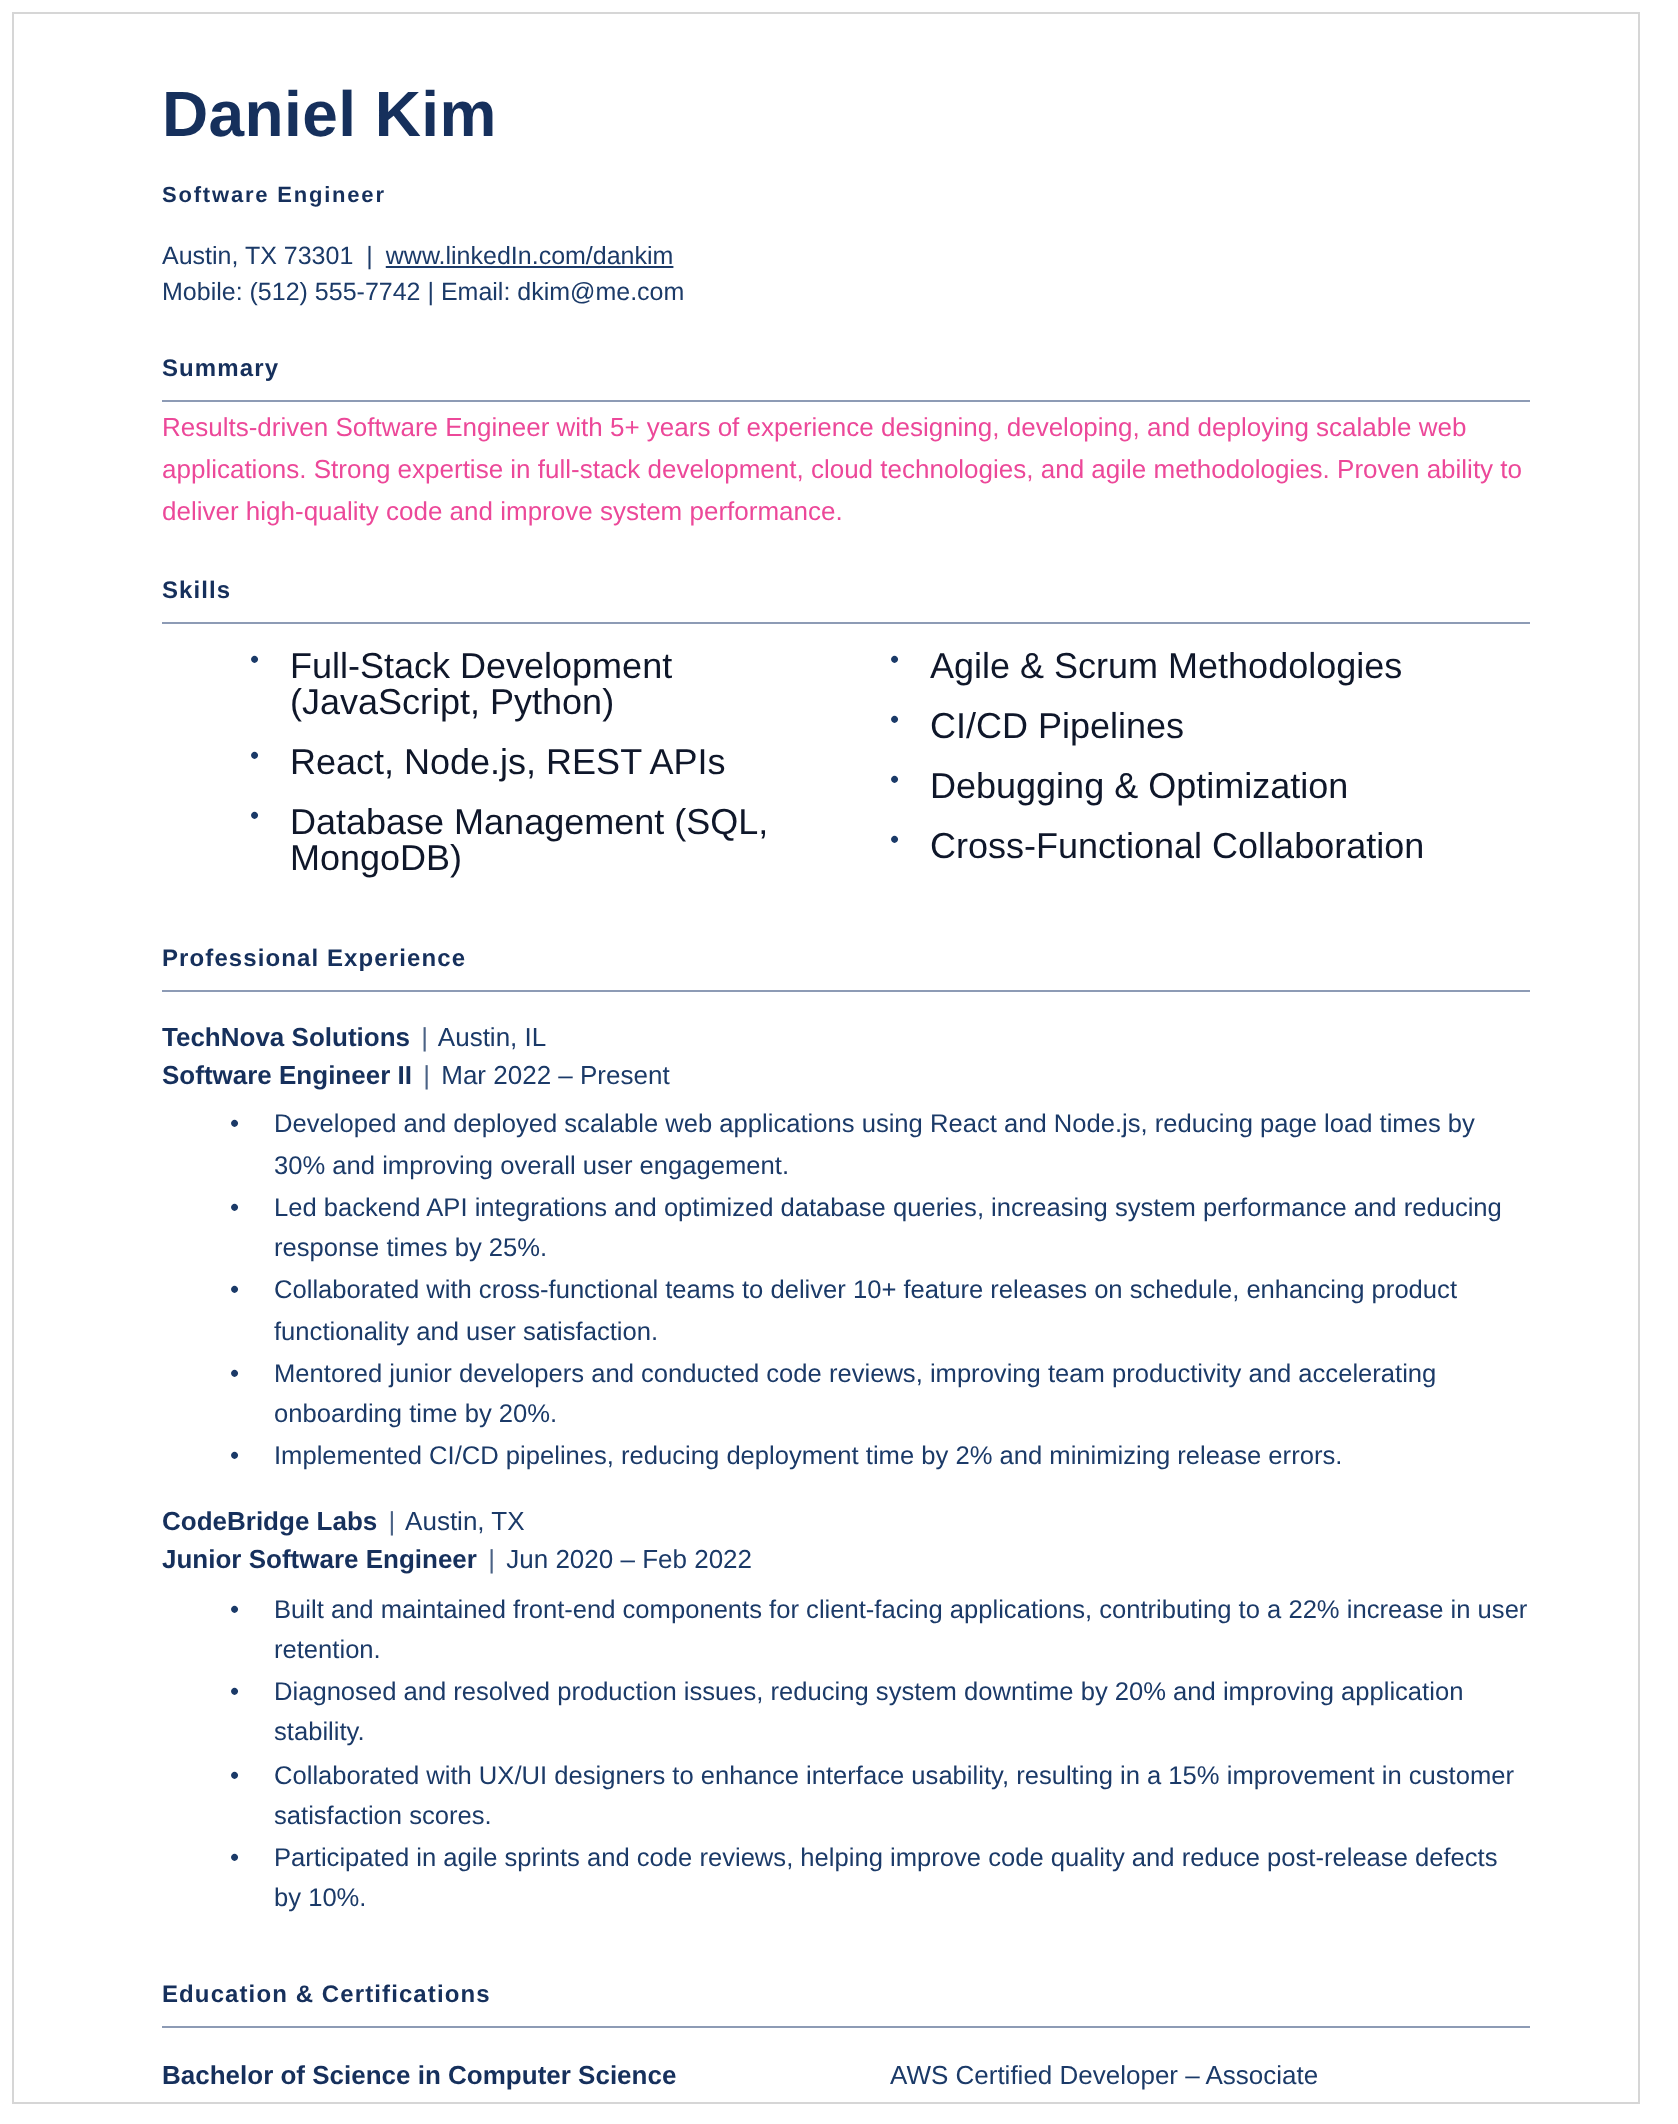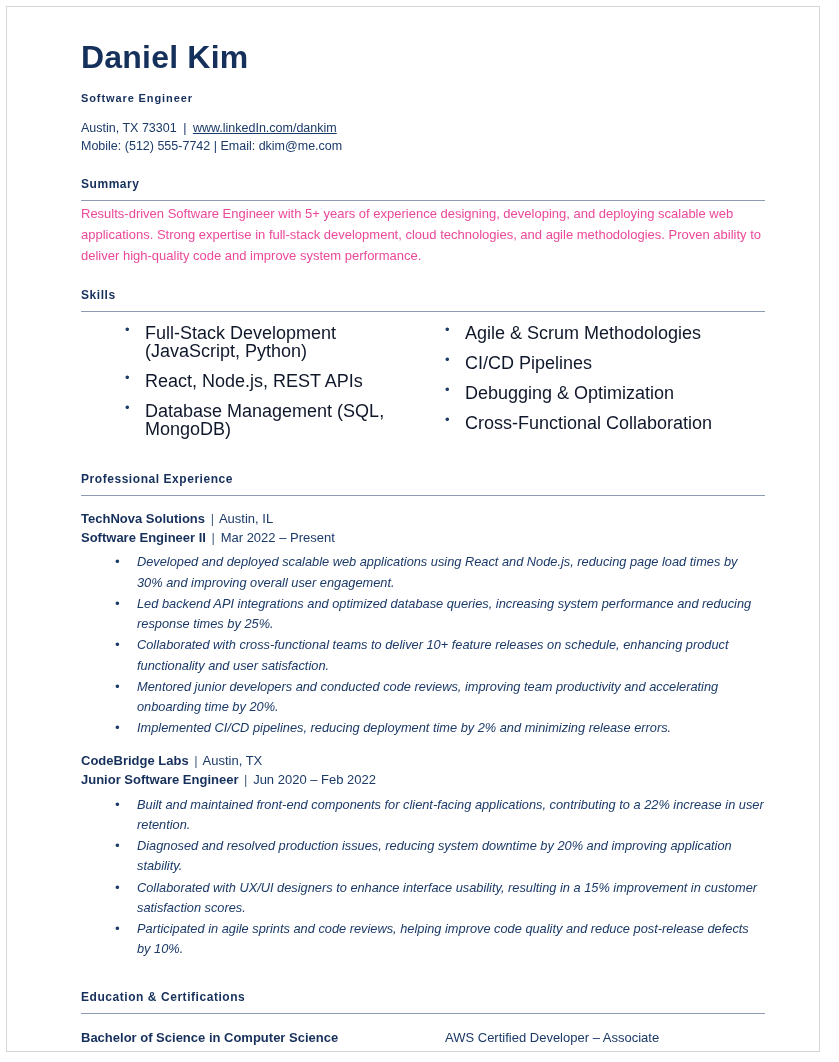--- a/index.html
+++ b/index.html
@@ -123,21 +123,20 @@
   }
   .job-strong {
     font-weight: bold;
     color: #16305c;
   }
   .job-pipe { color: #4a6285; padding: 0 2px; }
 
   .bullets {
     margin-top: 5px;
     padding-left: 34px;
-    font-style: italic;
   }
   .bullet {
     position: relative;
     font-size: 12.8px;
     color: #1b3a68;
     line-height: 1.58;
     padding-left: 22px;
     margin-bottom: 1px;
   }
   .bullet:before {

